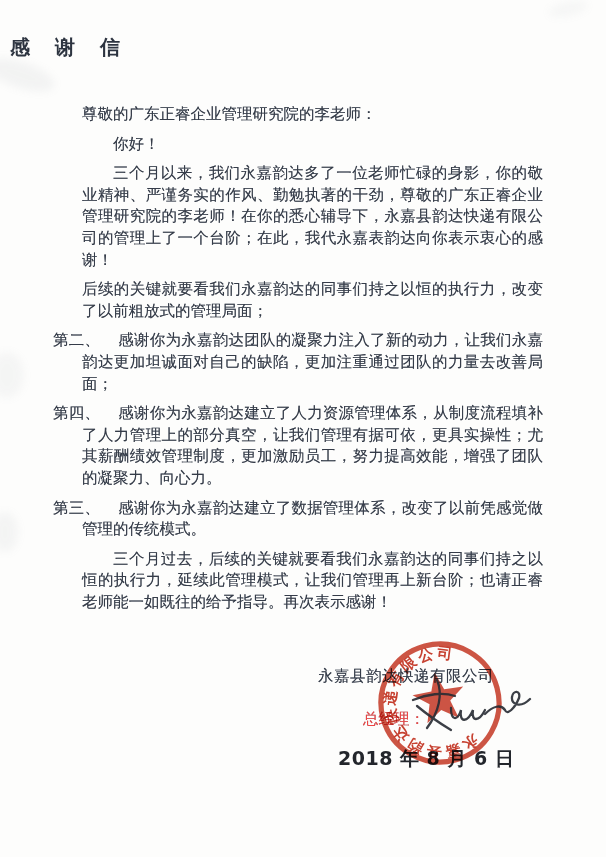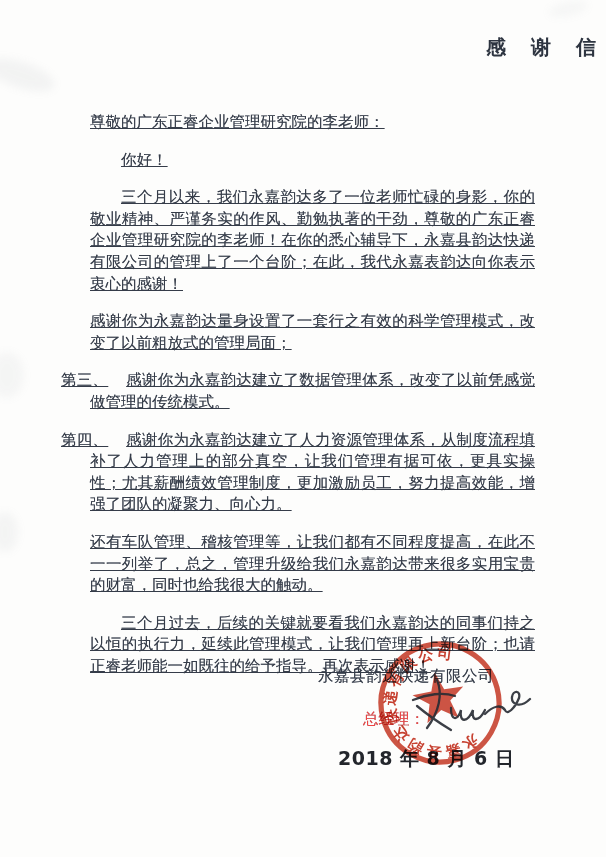--- a/index.html
+++ b/index.html
@@ -12,30 +12,30 @@
   
   .smudge{position:absolute;background:#9aa0a6;border-radius:50%;
     filter:blur(4px);pointer-events:none;}
   .smudge.s1{left:-14px;top:62px;width:70px;height:26px;opacity:.10;transform:rotate(18deg);}
   .smudge.s2{left:-10px;top:352px;width:34px;height:46px;opacity:.08;}
   .smudge.s3{left:-8px;top:512px;width:26px;height:40px;opacity:.09;}
   .smudge.s4{left:548px;top:2px;width:40px;height:14px;opacity:.07;transform:rotate(-12deg);}
 
   .title{
     position:absolute;left:0;top:34px;width:100%;
-    text-align:right;font-size:20px;font-weight:bold;
+    text-align:left;font-size:20px;font-weight:bold;
     letter-spacing:10px;text-indent:10px;color:#2d3440;
   }
   .letter-body{
     position:absolute;left:74px;top:95px;width:477px;
     font-size:15.5px;line-height:21.6px;color:#353c49;
     text-align:justify;
     text-shadow:0 0 .5px rgba(53,60,73,.55);
   }
-  .letter-body p{margin:16px;padding:0;text-decoration:underline;}
+  .letter-body p{margin:8px;padding:0;}
   .p-indent{text-indent:2em;}
   .list-item{padding-left:33px;text-indent:-29px;}
   .list-label{padding-right:18px;}
 
   .sig-company{position:absolute;left:318px;top:666px;font-size:15.5px;
     color:#353c49;letter-spacing:.5px;text-shadow:0 0 .5px rgba(53,60,73,.55);}
   .sig-title{position:absolute;left:363px;top:709px;font-size:15.5px;
     color:#ef4444;text-shadow:0 0 .5px rgba(53,60,73,.55);}
   .sig-date{position:absolute;left:338px;top:746px;font-size:19px;
     font-family:"DejaVu Sans","Liberation Sans",sans-serif;
@@ -54,24 +54,24 @@
   <div class="smudge s2"></div>
   <div class="smudge s3"></div>
   <div class="smudge s4"></div>
 
   <div class="title">感 谢 信</div>
 
   <div class="letter-body">
     <p>尊敬的广东正睿企业管理研究院的李老师：</p>
     <p class="p-indent">你好！</p>
     <p class="p-indent">三个月以来，我们永嘉韵达多了一位老师忙碌的身影，你的敬业精神、严谨务实的作风、勤勉执著的干劲，尊敬的广东正睿企业管理研究院的李老师！在你的悉心辅导下，永嘉县韵达快递有限公司的管理上了一个台阶；在此，我代永嘉表韵达向你表示衷心的感谢！</p>
-    <p>感谢你为永嘉韵达量身设置了一套行之有效的科学管理模式，改变了以前粗放式的管理局面；</p>
+    <p>后续的关键就要看我们永嘉韵达的同事们持之以恒的执行力，改变了以前粗放式的管理局面；</p>
+    <p class="list-item"><span class="list-label">第二、</span><span>感谢你为永嘉韵达团队的凝聚力注入了新的动力，让我们永嘉韵达更加坦诚面对自己的缺陷，更加注重通过团队的力量去改善局面；</span></p>
+    <p class="list-item"><span class="list-label">第四、</span><span>感谢你为永嘉韵达建立了人力资源管理体系，从制度流程填补了人力管理上的部分真空，让我们管理有据可依，更具实操性；尤其薪酬绩效管理制度，更加激励员工，努力提高效能，增强了团队的凝聚力、向心力。</span></p>
     <p class="list-item"><span class="list-label">第三、</span><span>感谢你为永嘉韵达建立了数据管理体系，改变了以前凭感觉做管理的传统模式。</span></p>
-    <p class="list-item"><span class="list-label">第四、</span><span>感谢你为永嘉韵达建立了人力资源管理体系，从制度流程填补了人力管理上的部分真空，让我们管理有据可依，更具实操性；尤其薪酬绩效管理制度，更加激励员工，努力提高效能，增强了团队的凝聚力、向心力。</span></p>
-    <p>还有车队管理、稽核管理等，让我们都有不同程度提高，在此不一一列举了，总之，管理升级给我们永嘉韵达带来很多实用宝贵的财富，同时也给我很大的触动。</p>
     <p class="p-indent">三个月过去，后续的关键就要看我们永嘉韵达的同事们持之以恒的执行力，延续此管理模式，让我们管理再上新台阶；也请正睿老师能一如既往的给予指导。再次表示感谢！</p>
   </div>
 
   <div class="sig-company">永嘉县韵达快递有限公司</div>
   <div class="sig-title">总经理：</div>
   <div class="sig-date">2018 年 8 月 6 日</div>
 
   <svg class="seal" viewBox="0 0 168 168">
     <defs>
       <path id="sealArc" d="M 47.1 109.8 A 45 45 0 1 1 120.9 109.8" fill="none"></path>

